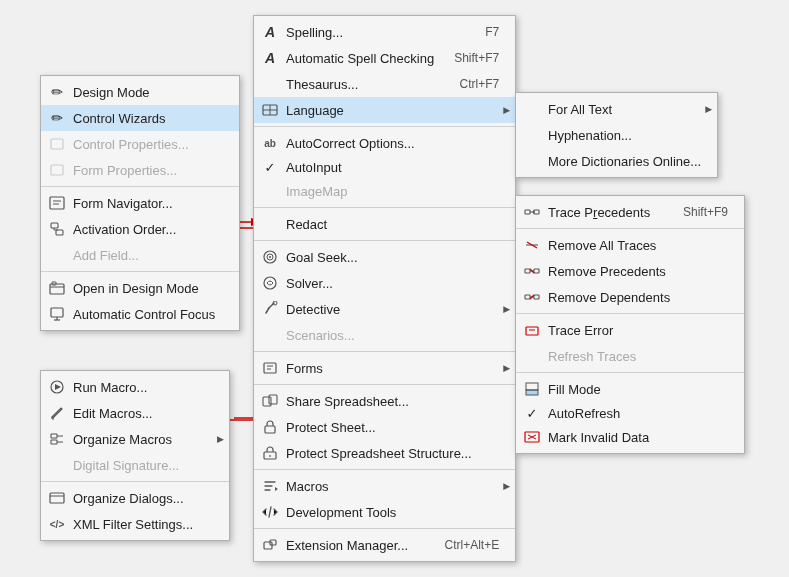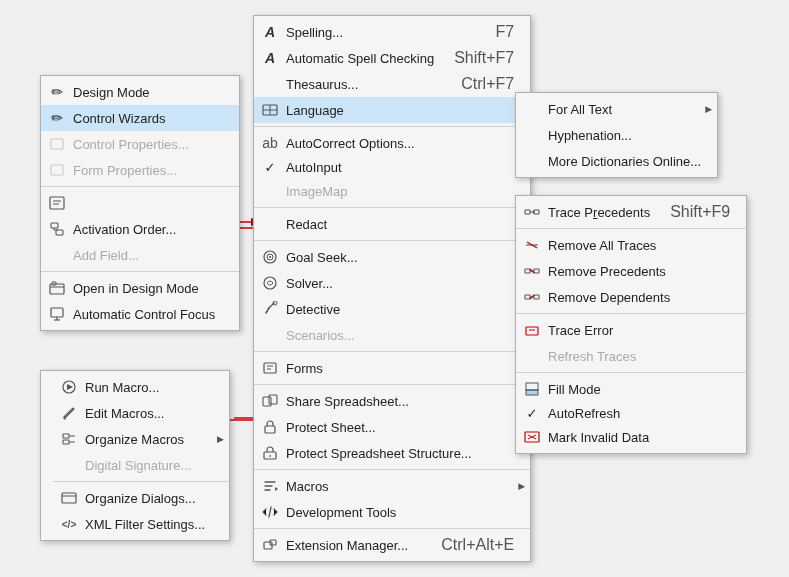--- a/index.html
+++ b/index.html
@@ -64,21 +64,21 @@
       font-size: 13px;
     }
 
     .menu-label {
       flex: 1;
     }
 
     .menu-shortcut {
       margin-left: 20px;
       color: #555;
-      font-size: 16px;
+      font-size: 12px;
     }
 
     .checkmark {
       width: 20px;
       margin-right: 6px;
       display: flex;
       align-items: center;
       justify-content: center;
       flex-shrink: 0;
       font-size: 13px;
@@ -143,21 +143,21 @@
       <svg width="16" height="16" viewBox="0 0 16 16">
           <rect x="1" y="3" width="14" height="10" rx="1" fill="none" stroke="#555" stroke-width="1.2"></rect>
           <line x1="8" y1="3" x2="8" y2="13" stroke="#555" stroke-width="1"></line>
           <line x1="1" y1="8" x2="15" y2="8" stroke="#555" stroke-width="1"></line>
         </svg>
     </span>
     <span class="menu-label">Language</span>
   </div>
   <div class="menu-separator"></div>
   <div class="menu-item">
-    <span class="menu-icon" style="font-size:14px;color:#555;">ab</span>
+    <span class="menu-icon" style="font-size:10px;color:#555;font-weight:bold;">ab</span>
     <span class="menu-label">AutoCorrect Options...</span>
   </div>
   <div class="menu-item">
     <span class="checkmark">✓</span>
     <span class="menu-label">AutoInput</span>
   </div>
   <div class="menu-item disabled">
     <span class="menu-icon"></span>
     <span class="menu-label">ImageMap</span>
   </div>
@@ -299,20 +299,21 @@
   </div>
   <div class="menu-separator"></div>
   <div class="menu-item">
     <span class="menu-icon">
       <svg width="16" height="16" viewBox="0 0 16 16">
           <rect x="1" y="2" width="14" height="12" rx="1" fill="none" stroke="#555" stroke-width="1.2"></rect>
           <line x1="4" y1="6" x2="12" y2="6" stroke="#555" stroke-width="1"></line>
           <line x1="4" y1="9" x2="10" y2="9" stroke="#555" stroke-width="1"></line>
         </svg>
     </span>
+    <span class="menu-label">Form Navigator...</span>
   </div>
   <div class="menu-item">
     <span class="menu-icon">
       <svg width="16" height="16" viewBox="0 0 16 16">
           <rect x="2" y="2" width="7" height="5" rx="1" fill="none" stroke="#555" stroke-width="1.1"></rect>
           <rect x="7" y="9" width="7" height="5" rx="1" fill="none" stroke="#555" stroke-width="1.1"></rect>
           <path d="M5 7v2h4" stroke="#555" stroke-width="1" fill="none"></path>
         </svg>
     </span>
     <span class="menu-label">Activation Order...</span>
@@ -437,21 +438,21 @@
       <svg width="16" height="16" viewBox="0 0 16 16">
           <rect x="1" y="3" width="14" height="10" rx="0.5" fill="none" stroke="#cc0000" stroke-width="1.2"></rect>
           <line x1="4" y1="6" x2="12" y2="10" stroke="#cc0000" stroke-width="1"></line>
           <line x1="4" y1="10" x2="12" y2="6" stroke="#cc0000" stroke-width="1"></line>
         </svg>
     </span>
     <span class="menu-label">Mark Invalid Data</span>
   </div>
 </div>
 
-<div class="menu" id="menu-macros" style="min-width:190px;padding-left:12px;">
+<div class="menu" id="menu-macros" style="min-width:190px;">
   <div class="menu-item">
     <span class="menu-icon">
       <svg width="16" height="16" viewBox="0 0 16 16">
           <circle cx="8" cy="8" r="6" fill="none" stroke="#555" stroke-width="1.2"></circle>
           <polygon points="6,5 12,8 6,11" fill="#555"></polygon>
         </svg>
     </span>
     <span class="menu-label">Run Macro...</span>
   </div>
   <div class="menu-item">

